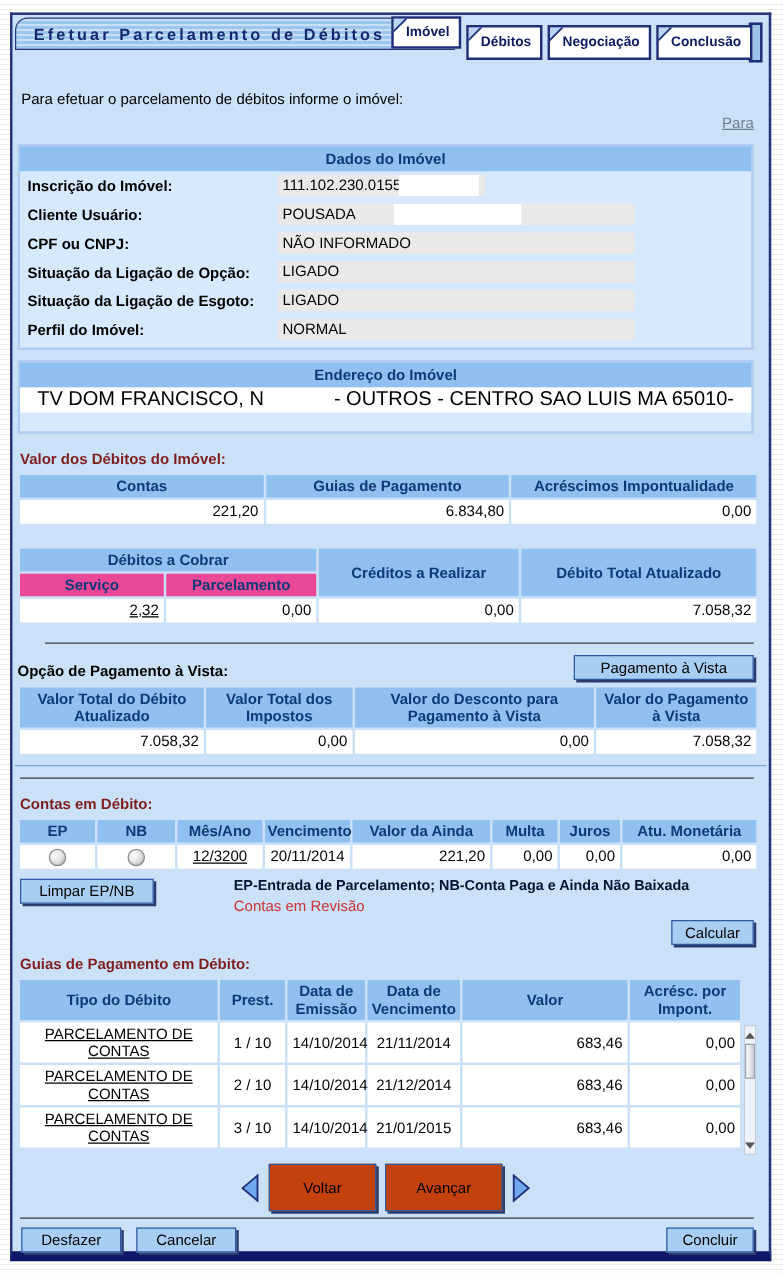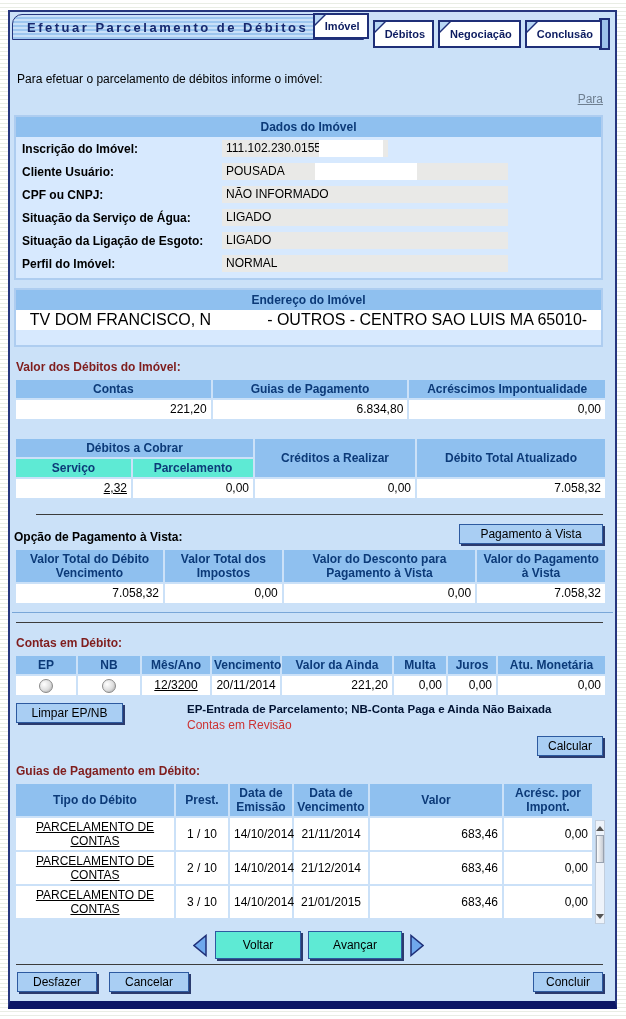--- a/index.html
+++ b/index.html
@@ -53,33 +53,33 @@
   .field-value{position:relative;background:#e9e9e7;height:17px;line-height:17px;
     font-size:12px;color:#000;padding:0 4px;box-sizing:border-box;overflow:hidden;}
   .w-narrow{width:166px;} .w-wide{width:286px;}
   .redact{position:absolute;top:0;height:100%;background:#ffffff;}
   .addr-row{background:#ffffff;height:20px;line-height:20px;font-size:16px;
     display:flex;justify-content:center;gap:56px;margin-bottom:1px;}
   
   table{border-collapse:separate;border-spacing:2px;table-layout:fixed;margin-top:4px;}
   th{background:#8fc0ef;color:#0c3a78;font-weight:bold;font-size:12px;
     text-align:center;padding:2px;line-height:14px;}
-  th.sub{background:#5eead4;}
+  th.sub{background:#ec4899;}
   td{background:#ffffff;font-size:12px;color:#000;padding:2px 4px;height:15px;line-height:15px;}
   td.num{text-align:right;} td.ctr{text-align:center;}
   .tbl-link{color:#000;text-decoration:underline;cursor:pointer;}
   .sec-label{font-size:12px;font-weight:bold;color:#7f1d1d;margin:13px 0 0 2px;}
   hr.dark{border:none;border-top:1px solid #3c3c3c;margin:14px 0 0 22px;}
   hr.dark2{border:none;border-top:1px solid #3c3c3c;margin:9px 0 0 2px;}
   .section-line{border-top:1px solid #7aa7d8;margin:7px -10px 0 -2px;}
   
   .btn{display:inline-block;background:#a9cef3;border:1px solid #2d5aa0;
     box-shadow:2px 2px 0 #2b3b6e;color:#000;font-size:12px;text-align:center;
     padding:2px 10px;cursor:pointer;white-space:nowrap;}
-  .btn-strong{background:#5eead4;padding:6px 22px;}
+  .btn-strong{background:#c2410c;padding:11px 22px;}
   .opcao-row{display:flex;justify-content:space-between;align-items:flex-end;margin-top:9px;}
   .legend-wrap{display:flex;align-items:flex-start;margin:6px 0 0 2px;}
   .legend-block{margin-left:64px;}
   .legend-text{font-size:11.5px;font-weight:bold;color:#001333;}
   .revisao{font-size:12px;color:#cc3333;margin-top:3px;}
   .calc-row{text-align:right;margin-top:4px;}
   
   .guias-wrap{display:flex;align-items:flex-start;}
   .vscroll{width:13px;height:104px;margin:42px 0 0 1px;background:#eef3fa;
     border:1px solid #c2cedd;display:flex;flex-direction:column;box-sizing:border-box;}
@@ -142,21 +142,21 @@
         <span class="field-value w-wide">
           <span>POUSADA</span>
           <span class="redact" style="left:93px;width:102px;"></span>
         </span>
       </div>
       <div class="field-row">
         <span class="field-label">CPF ou CNPJ:</span>
         <span class="field-value w-wide">NÃO INFORMADO</span>
       </div>
       <div class="field-row">
-        <span class="field-label">Situação da Serviço de Água:</span>
+        <span class="field-label">Situação da Ligação de Opção:</span>
         <span class="field-value w-wide">LIGADO</span>
       </div>
       <div class="field-row">
         <span class="field-label">Situação da Ligação de Esgoto:</span>
         <span class="field-value w-wide">LIGADO</span>
       </div>
       <div class="field-row">
         <span class="field-label">Perfil do Imóvel:</span>
         <span class="field-value w-wide">NORMAL</span>
       </div>
@@ -225,21 +225,21 @@
     </div>
     <table style="width:593px;">
       <colgroup>
           <col style="width:146px">
           <col style="width:116px">
           <col style="width:190px">
           <col style="width:127px">
         </colgroup>
       <tbody>
           <tr>
-        <th>Valor Total do Débito Vencimento</th>
+        <th>Valor Total do Débito Atualizado</th>
         <th>Valor Total dos Impostos</th>
         <th>Valor do Desconto para Pagamento à Vista</th>
         <th>Valor do Pagamento à Vista</th>
       </tr>
       <tr>
         <td class="num">7.058,32</td>
         <td class="num">0,00</td>
         <td class="num">0,00</td>
         <td class="num">7.058,32</td>
       </tr>

